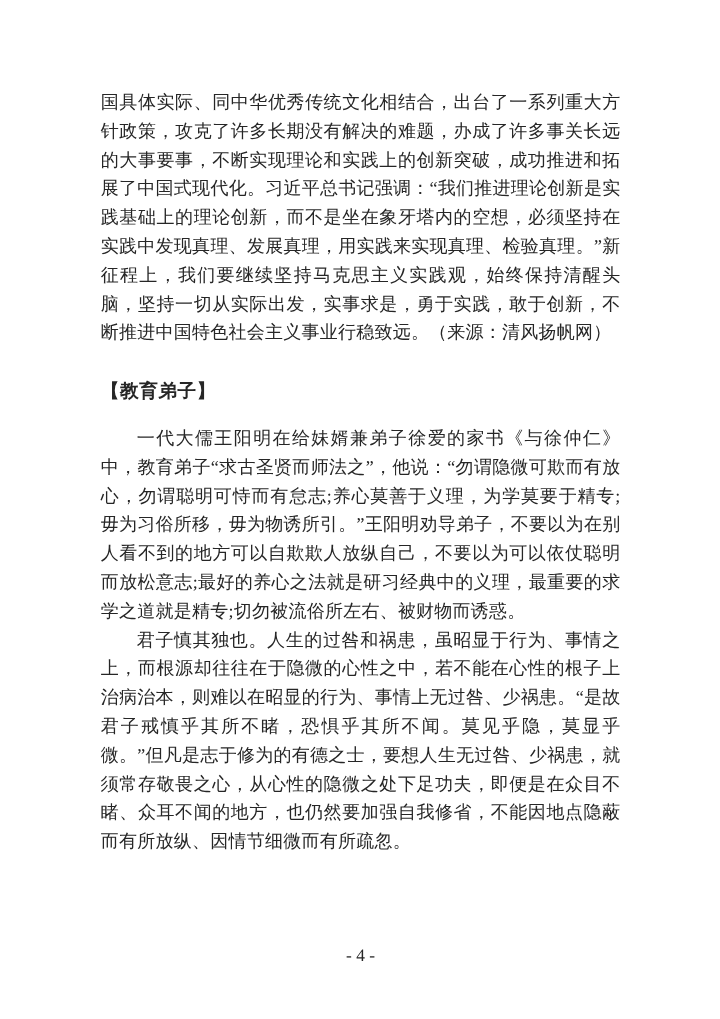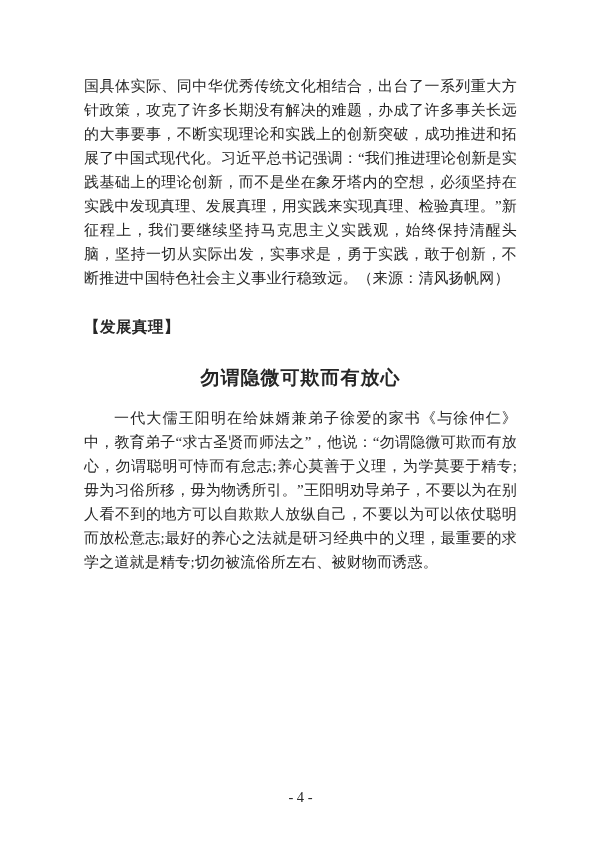--- a/index.html
+++ b/index.html
@@ -65,23 +65,23 @@
   }
 </style>
 </head>
 <body>
 
 <div class="page">
   <div class="text-block">
 
     <p class="body-para">国具体实际、同中华优秀传统文化相结合，出台了一系列重大方针政策，攻克了许多长期没有解决的难题，办成了许多事关长远的大事要事，不断实现理论和实践上的创新突破，成功推进和拓展了中国式现代化。习近平总书记强调：“我们推进理论创新是实践基础上的理论创新，而不是坐在象牙塔内的空想，必须坚持在实践中发现真理、发展真理，用实践来实现真理、检验真理。”新征程上，我们要继续坚持马克思主义实践观，始终保持清醒头脑，坚持一切从实际出发，实事求是，勇于实践，敢于创新，不断推进中国特色社会主义事业行稳致远。（来源：清风扬帆网）</p>
 
-    <div class="section-label">【发展真理】</div>
+    <div class="section-label">【教育弟子】</div>
 
-    <h1 class="article-title">勿谓隐微可欺而有放心</h1>
 
     <p class="body-para indented para-2">一代大儒王阳明在给妹婿兼弟子徐爱的家书《与徐仲仁》中，教育弟子“求古圣贤而师法之”，他说：“勿谓隐微可欺而有放心，勿谓聪明可恃而有怠志;养心莫善于义理，为学莫要于精专;毋为习俗所移，毋为物诱所引。”王阳明劝导弟子，不要以为在别人看不到的地方可以自欺欺人放纵自己，不要以为可以依仗聪明而放松意志;最好的养心之法就是研习经典中的义理，最重要的求学之道就是精专;切勿被流俗所左右、被财物而诱惑。</p>
 
+    <p class="body-para indented">君子慎其独也。人生的过咎和祸患，虽昭显于行为、事情之上，而根源却往往在于隐微的心性之中，若不能在心性的根子上治病治本，则难以在昭显的行为、事情上无过咎、少祸患。“是故君子戒慎乎其所不睹，恐惧乎其所不闻。莫见乎隐，莫显乎微。”但凡是志于修为的有德之士，要想人生无过咎、少祸患，就须常存敬畏之心，从心性的隐微之处下足功夫，即便是在众目不睹、众耳不闻的地方，也仍然要加强自我修省，不能因地点隐蔽而有所放纵、因情节细微而有所疏忽。</p>
 
   </div>
 
   <div class="page-footer">- 4 -</div>
 </div>
 
 </body></html>

